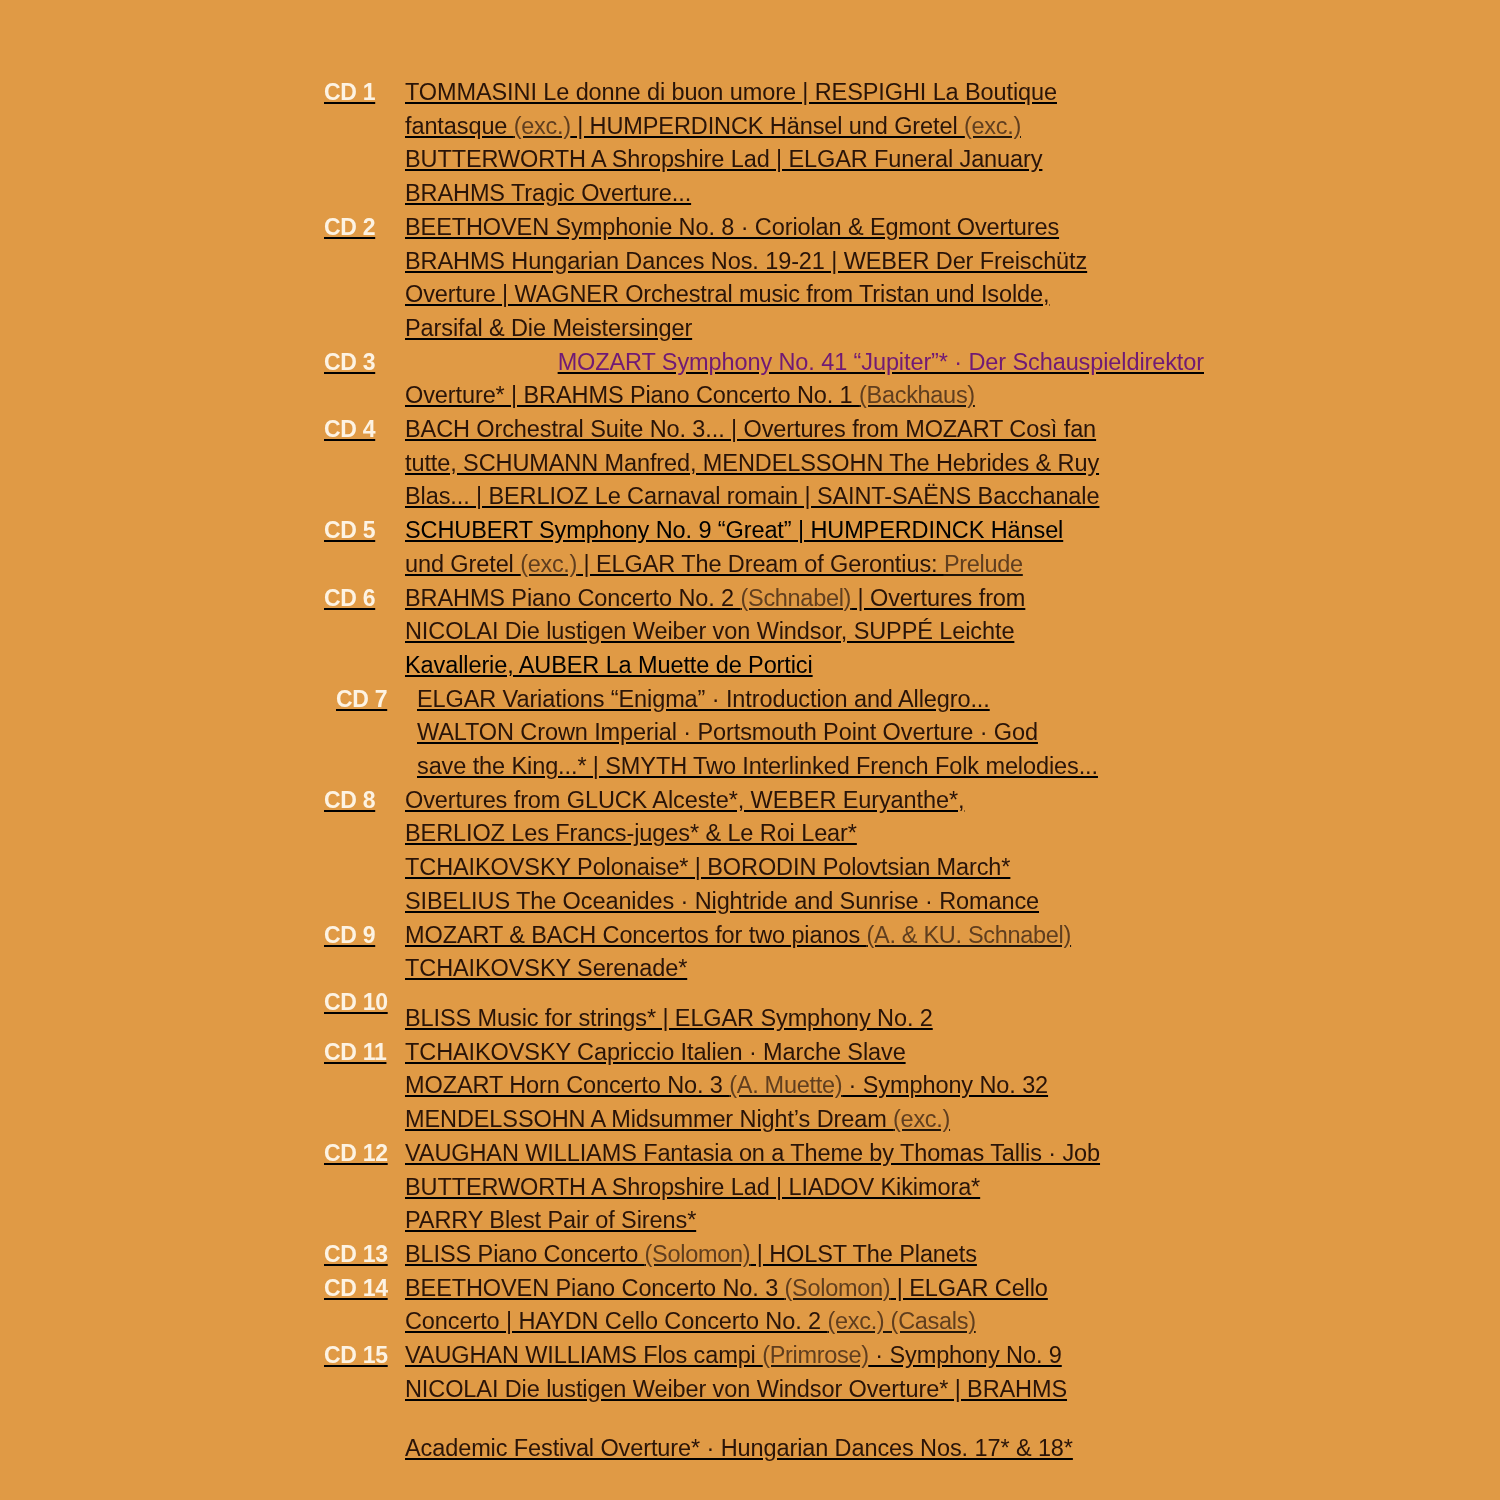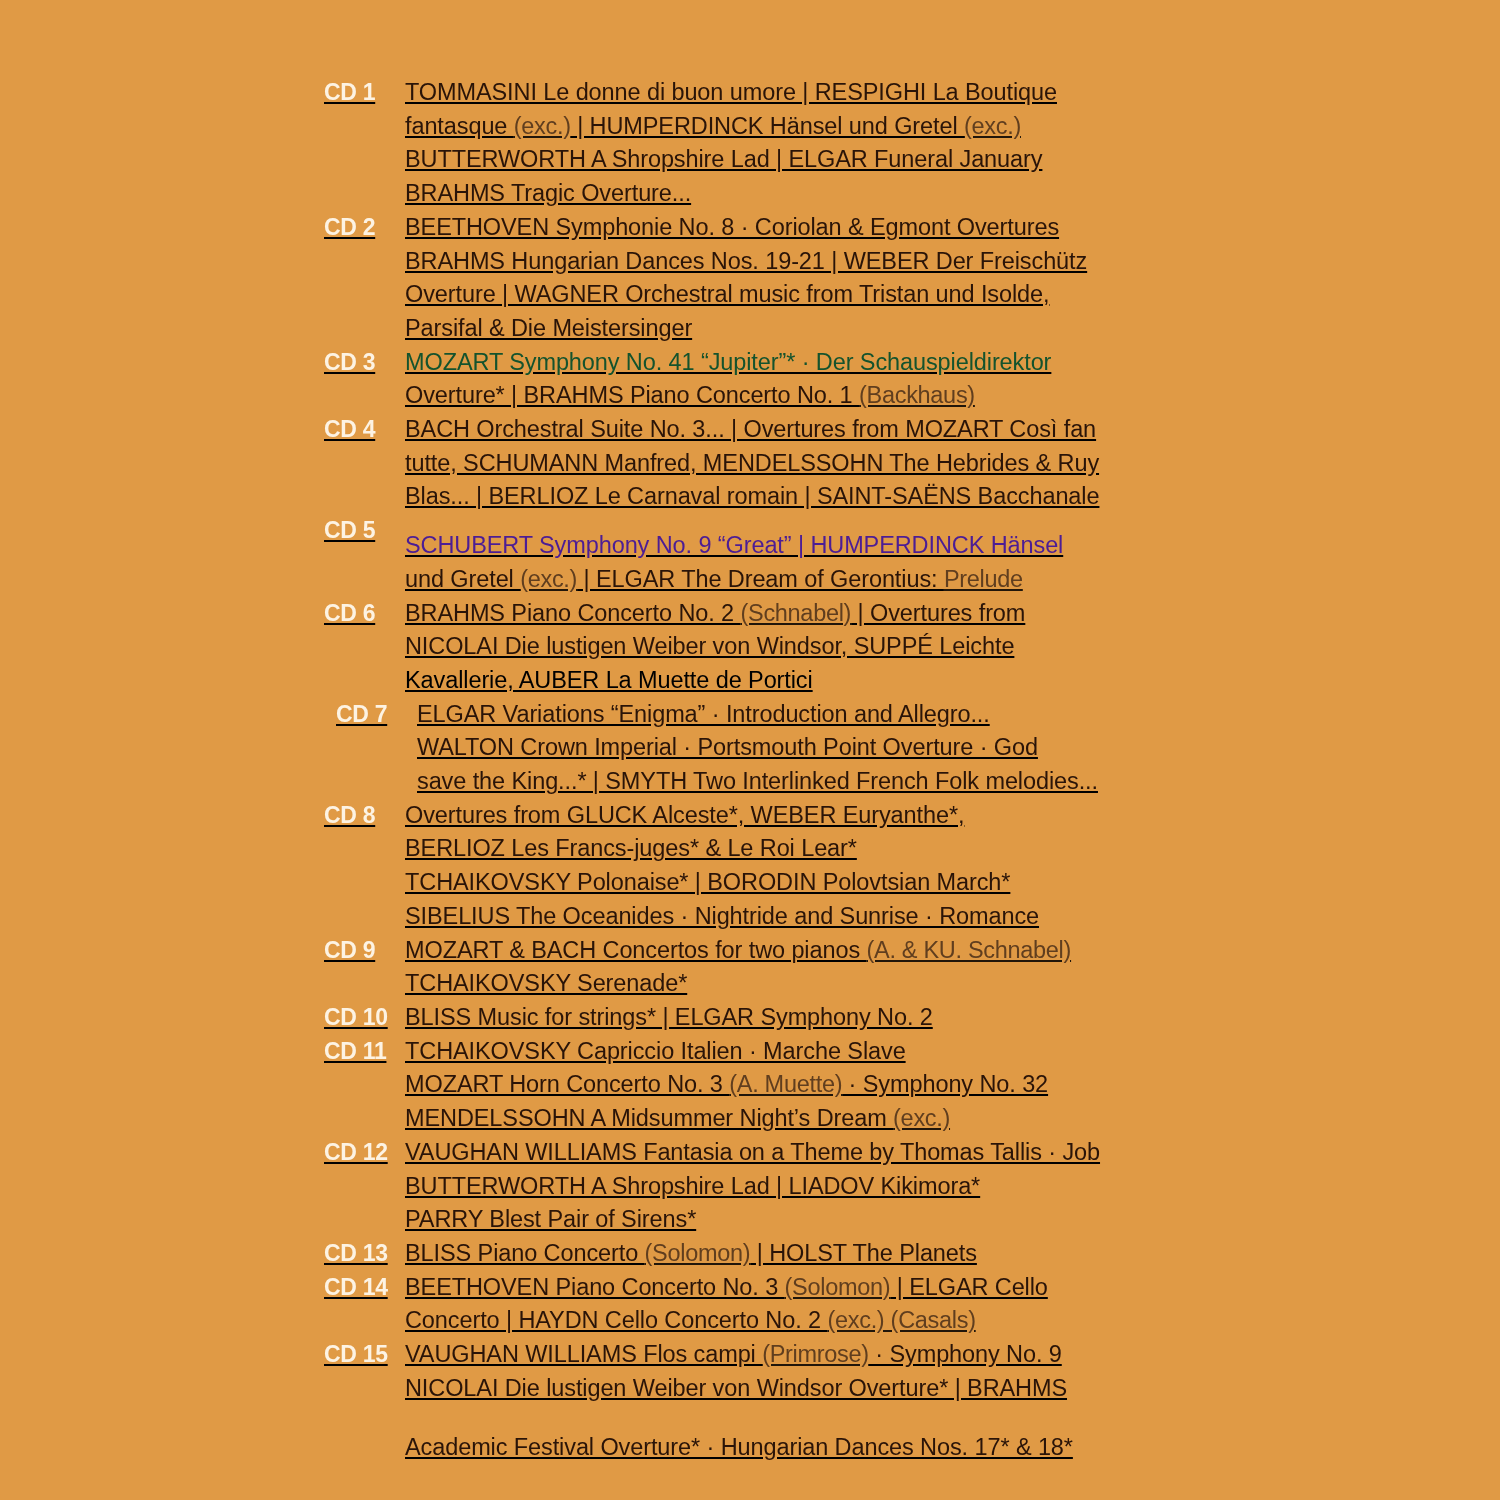--- a/index.html
+++ b/index.html
@@ -70,36 +70,36 @@
       <div class="cd-lines">
         <div class="line" style="color: rgb(42, 20, 8);"><span>BEETHOVEN Symphonie No. 8 · Coriolan &amp; Egmont Overtures</span></div>
         <div class="line" style="color: rgb(42, 20, 8);"><span>BRAHMS Hungarian Dances Nos. 19-21 | WEBER Der Freischütz</span></div>
         <div class="line" style="color: rgb(42, 20, 8);"><span>Overture | WAGNER Orchestral music from Tristan und Isolde,</span></div>
         <div class="line" style="color: rgb(42, 20, 8);"><span>Parsifal &amp; Die Meistersinger</span></div>
       </div>
     </div>
     <div class="cd-entry">
       <div class="cd-label" style="color: rgb(253, 243, 227);">CD 3</div>
       <div class="cd-lines">
-        <div class="line" style="color: #14532d;"><span>MOZART Symphony No. 41 “Jupiter”* · Der Schauspieldirektor</span></div>
+        <div class="line" style="color: #701a75; text-align: right;"><span>MOZART Symphony No. 41 “Jupiter”* · Der Schauspieldirektor</span></div>
         <div class="line" style="color: rgb(42, 20, 8);"><span>Overture* | BRAHMS Piano Concerto No. 1 </span><span class="seg-light" style="color: rgb(74, 46, 24);">(Backhaus)</span></div>
       </div>
     </div>
     <div class="cd-entry">
       <div class="cd-label" style="color: rgb(253, 243, 227);">CD 4</div>
       <div class="cd-lines">
         <div class="line" style="color: rgb(42, 20, 8);"><span>BACH Orchestral Suite No. 3... | Overtures from MOZART Così fan</span></div>
         <div class="line" style="color: rgb(42, 20, 8);"><span>tutte, SCHUMANN Manfred, MENDELSSOHN The Hebrides &amp; Ruy</span></div>
         <div class="line" style="color: rgb(42, 20, 8);"><span>Blas... | BERLIOZ Le Carnaval romain | SAINT-SAËNS Bacchanale</span></div>
       </div>
     </div>
     <div class="cd-entry">
       <div class="cd-label" style="color: rgb(253, 243, 227);">CD 5</div>
       <div class="cd-lines">
-        <div class="line" style="color: #4c1d95; margin-top: 15px;"><span>SCHUBERT Symphony No. 9 “Great” | HUMPERDINCK Hänsel</span></div>
+        <div class="line" style="color: #000000;"><span>SCHUBERT Symphony No. 9 “Great” | HUMPERDINCK Hänsel</span></div>
         <div class="line" style="color: rgb(42, 20, 8);"><span>und Gretel </span><span class="seg-light" style="color: rgb(74, 46, 24);">(exc.)</span><span> | ELGAR The Dream of Gerontius: </span><span class="seg-light" style="color: rgb(74, 46, 24);">Prelude</span></div>
       </div>
     </div>
     <div class="cd-entry">
       <div class="cd-label" style="color: rgb(253, 243, 227);">CD 6</div>
       <div class="cd-lines">
         <div class="line" style="color: rgb(42, 20, 8);"><span>BRAHMS Piano Concerto No. 2 </span><span class="seg-light" style="color: rgb(74, 46, 24);">(Schnabel)</span><span> | Overtures from</span></div>
         <div class="line" style="color: rgb(42, 20, 8);"><span>NICOLAI Die lustigen Weiber von Windsor, SUPPÉ Leichte</span></div>
         <div class="line" style="color: #000000;"><span>Kavallerie, AUBER La Muette de Portici</span></div>
       </div>
@@ -124,21 +124,21 @@
     <div class="cd-entry">
       <div class="cd-label" style="color: rgb(253, 243, 227);">CD 9</div>
       <div class="cd-lines">
         <div class="line" style="color: rgb(42, 20, 8);"><span>MOZART &amp; BACH Concertos for two pianos </span><span class="seg-light" style="color: rgb(74, 46, 24);">(A. &amp; KU. Schnabel)</span></div>
         <div class="line" style="color: rgb(42, 20, 8);"><span>TCHAIKOVSKY Serenade*</span></div>
       </div>
     </div>
     <div class="cd-entry">
       <div class="cd-label" style="color: rgb(253, 243, 227);">CD 10</div>
       <div class="cd-lines">
-        <div class="line" style="color: rgb(42, 20, 8);"><span>BLISS Music for strings* | ELGAR Symphony No. 2</span></div>
+        <div class="line" style="color: rgb(42, 20, 8); margin-top: 16px;"><span>BLISS Music for strings* | ELGAR Symphony No. 2</span></div>
       </div>
     </div>
     <div class="cd-entry">
       <div class="cd-label" style="color: rgb(253, 243, 227);">CD 11</div>
       <div class="cd-lines">
         <div class="line" style="color: rgb(42, 20, 8);"><span>TCHAIKOVSKY Capriccio Italien · Marche Slave</span></div>
         <div class="line" style="color: rgb(42, 20, 8);"><span>MOZART Horn Concerto No. 3 </span><span class="seg-light" style="color: rgb(74, 46, 24);">(A. Muette)</span><span> · Symphony No. 32</span></div>
         <div class="line" style="color: rgb(42, 20, 8);"><span>MENDELSSOHN A Midsummer Night’s Dream </span><span class="seg-light" style="color: rgb(74, 46, 24);">(exc.)</span></div>
       </div>
     </div>

